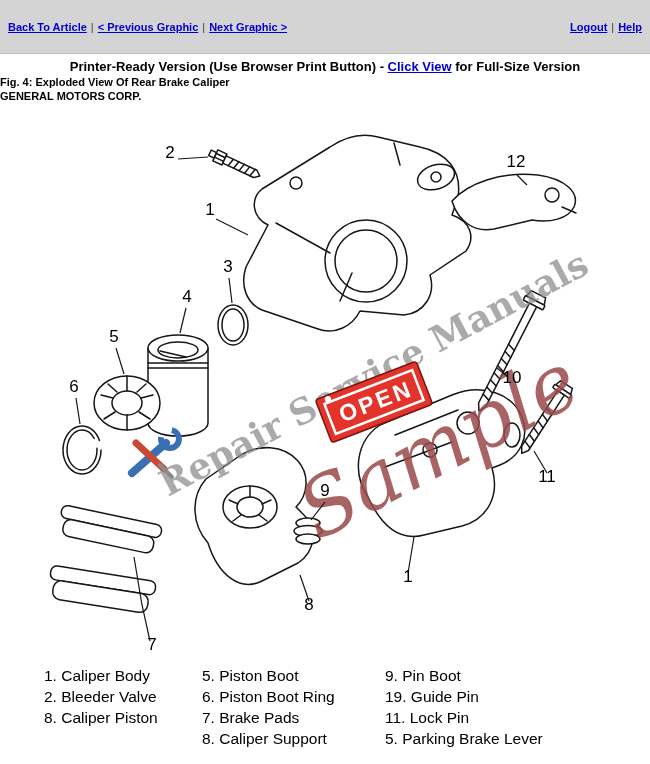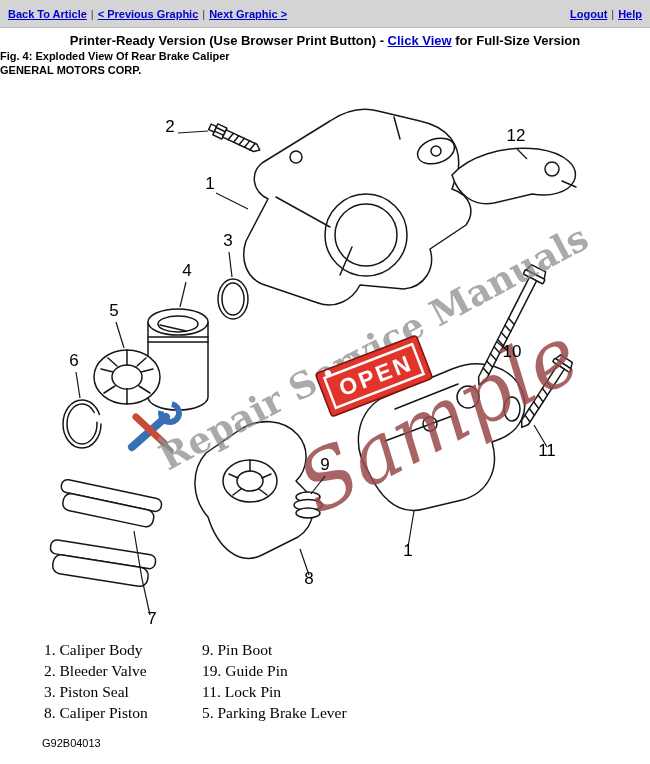--- a/index.html
+++ b/index.html
@@ -1,28 +1,28 @@
 <!DOCTYPE html>
 <html><head>
 <meta charset="utf-8">
 <style>
   html,body{margin:0;padding:0;background:#ffffff;}
   .page{width:650px;height:764px;position:relative;font-family:"Liberation Sans",sans-serif;background:#fff;overflow:hidden;}
-  .topbar{height:21px;background:#d4d4d4;border-bottom:1px solid #bdbdbd;display:flex;align-items:center;justify-content:space-between;padding:3px 8px;font-size:11px;font-weight:bold;}
+  .topbar{height:21px;background:#d4d4d4;border-bottom:1px solid #bdbdbd;display:flex;align-items:center;justify-content:space-between;padding:16px 8px;font-size:11px;font-weight:bold;}
   .navgroup{display:flex;align-items:center;gap:4px;}
   a.link{color:#0000cc;text-decoration:underline;cursor:pointer;font-weight:bold;}
   .sep{color:#444;font-weight:normal;}
   .subheader{text-align:center;font-size:13px;font-weight:bold;padding:5px 0 1px;color:#000;}
   .figtitle,.figmfr{text-align:left;font-size:11px;font-weight:bold;color:#000;line-height:14px;}
   svg.diagram{display:block;margin-top:2px;}
   .ln{stroke:#161616;stroke-width:1.5;fill:none;stroke-linejoin:round;stroke-linecap:round;}
   .fw{fill:#ffffff;}
   .ldr{stroke:#161616;stroke-width:1.2;fill:none;}
   .num{font-size:17px;fill:#000;font-family:"Liberation Sans",sans-serif;}
-  .legend{display:flex;padding-left:44px;margin-top:10px;font-size:15.5px;color:#000;font-family:Liberation Serif, serif;}
+  .legend{display:flex;padding-left:44px;margin-top:10px;font-size:15.5px;color:#000;}
   .legend .col{display:flex;flex-direction:column;line-height:21px;}
   .legend .c1{width:158px;}
   .legend .c2{width:183px;}
   .figcode{font-size:11px;color:#000;padding:14px 16px 0 42px;}
 </style>
 </head>
 <body>
 
 <div class="page">
 
@@ -187,22 +187,27 @@
       <text class="num" x="547" y="377">11</text>
       <text class="num" x="516" y="62">12</text>
       <text class="num" x="408" y="477">1</text>
     </g>
   </svg>
 
   <div class="legend">
     <div class="col c1">
       <span>1. Caliper Body</span>
       <span>2. Bleeder Valve</span>
-      <span>3. Piston Seal</span>
       <span>8. Caliper Piston</span>
+    </div>
+    <div class="col c2">
+      <span>5. Piston Boot</span>
+      <span>6. Piston Boot Ring</span>
+      <span>7. Brake Pads</span>
+      <span>8. Caliper Support</span>
     </div>
     <div class="col c3">
       <span>9. Pin Boot</span>
       <span>19. Guide Pin</span>
       <span>11. Lock Pin</span>
       <span>5. Parking Brake Lever</span>
     </div>
   </div>
 
   <div class="figcode">G92B04013</div>

